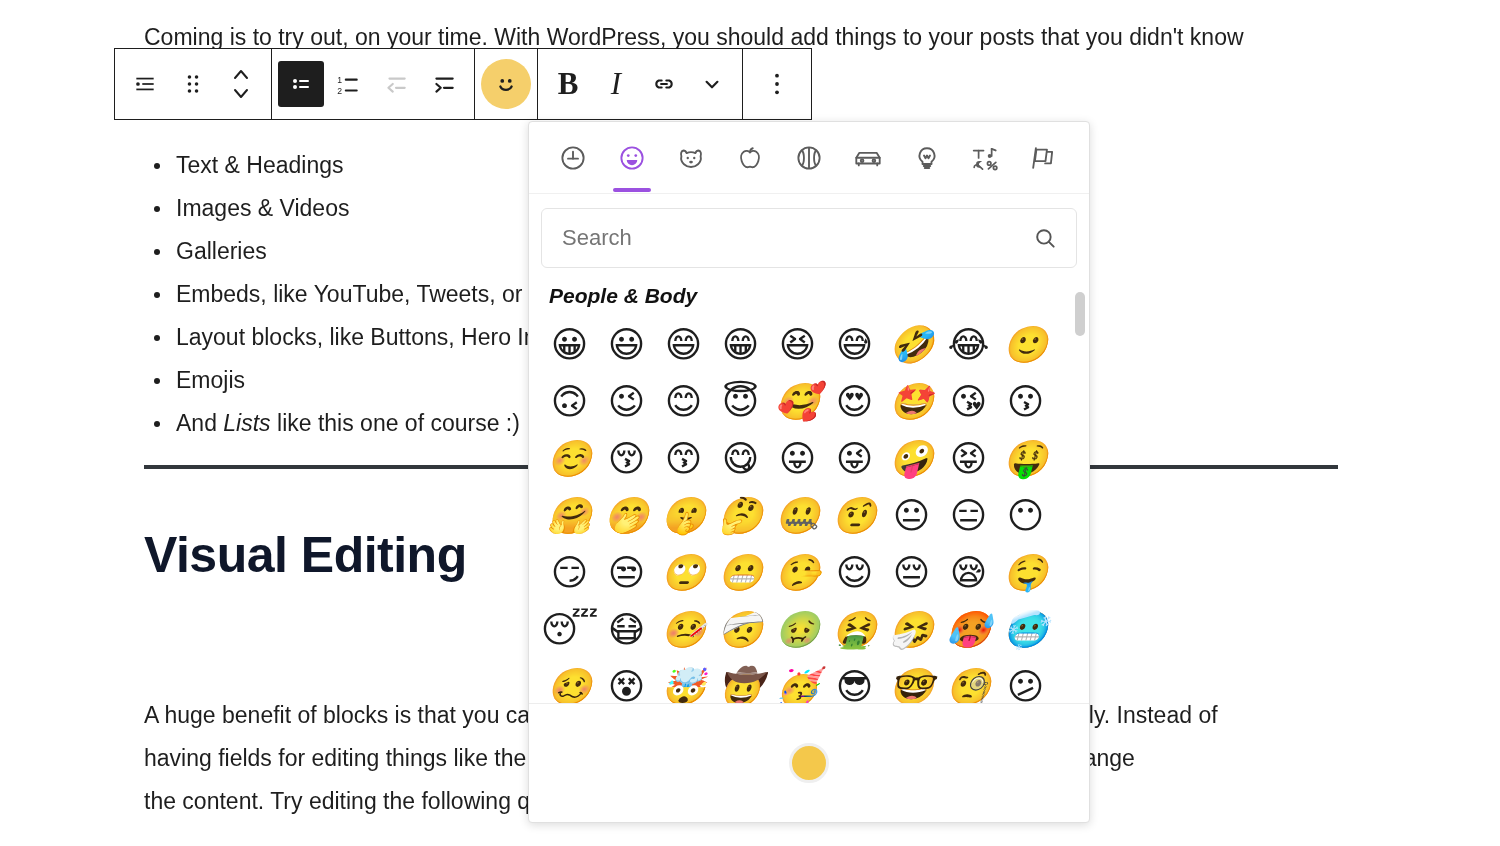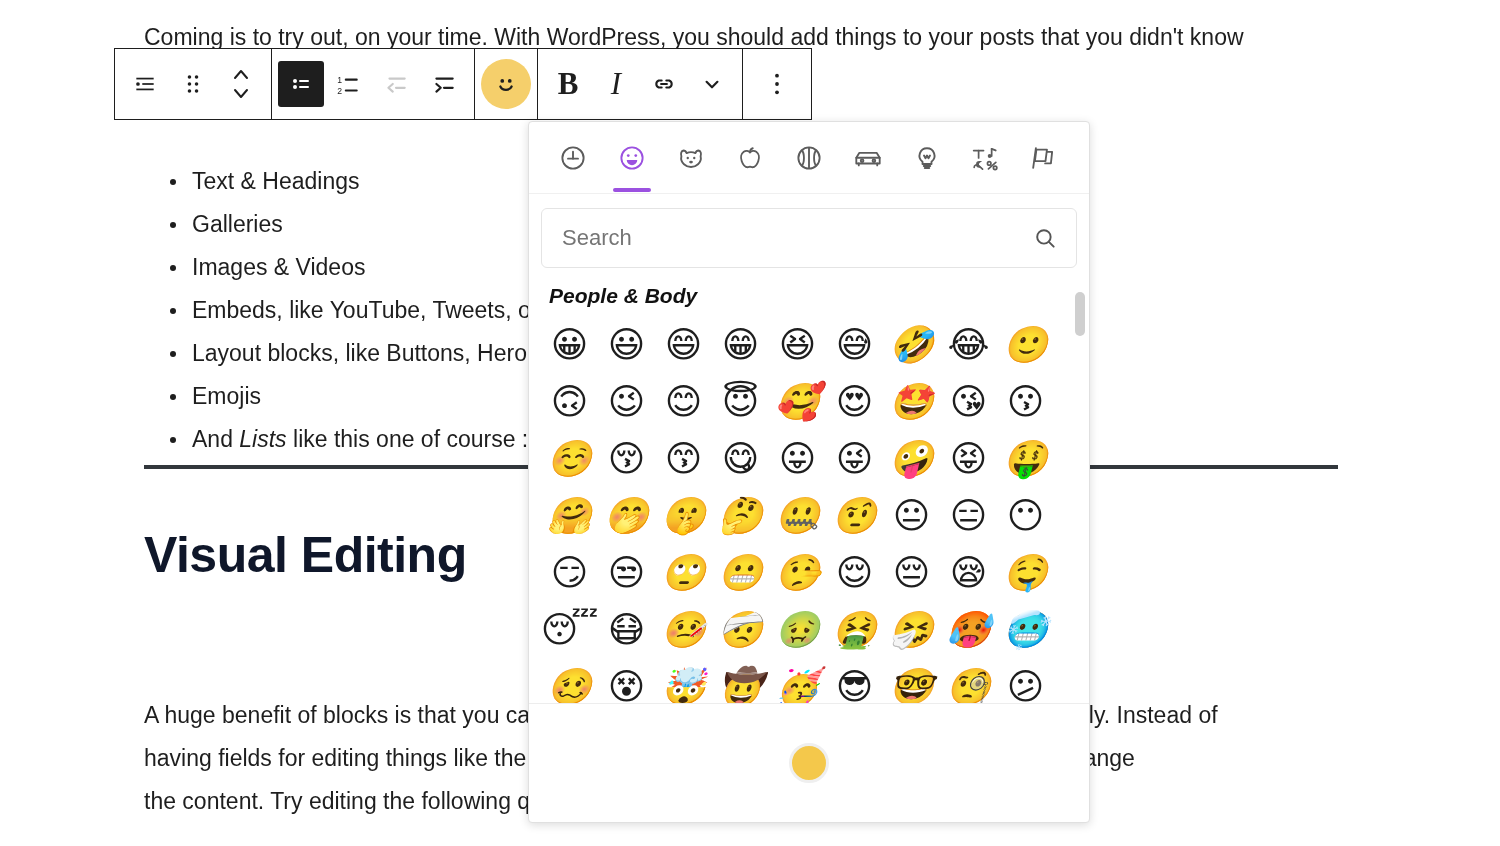--- a/index.html
+++ b/index.html
@@ -28,21 +28,21 @@
     width: 1200px;
     font-size: 23px;
     line-height: 43px;
     color: #1e1e1e;
     white-space: nowrap;
   }
   .bullet-list {
     position: absolute;
     left: 144px;
     top: 144px;
-    margin: 16px;
+    margin: 0;
     padding: 0 0 0 32px;
     list-style: none;
     width: 1200px;
   }
   .bullet-list li {
     position: relative;
     font-size: 23px;
     line-height: 43px;
     white-space: nowrap;
     color: #1e1e1e;
@@ -301,22 +301,22 @@
 </style>
 </head>
 <body>
 
 <div id="post-content">
 
   <div class="post-intro">Coming is to try out, on your time. With WordPress, you should add things to your posts that you didn't know</div>
 
   <ul class="bullet-list">
     <li><span>Text &amp; Headings</span></li>
+    <li><span>Images &amp; Videos</span></li>
     <li><span>Galleries</span></li>
-    <li><span>Images &amp; Videos</span></li>
     <li><span>Embeds, like YouTube, Tweets, or other WordPress posts.</span></li>
     <li><span>Layout blocks, like Buttons, Hero Images, Separators, etc.</span></li>
     <li><span>Emojis</span></li>
     <li><span id="li-italic">And <i>Lists</i> like this one of course :)</span></li>
   </ul>
 
   <div class="separator-rule"></div>
 
   <div class="post-heading">Visual Editing</div>
 

